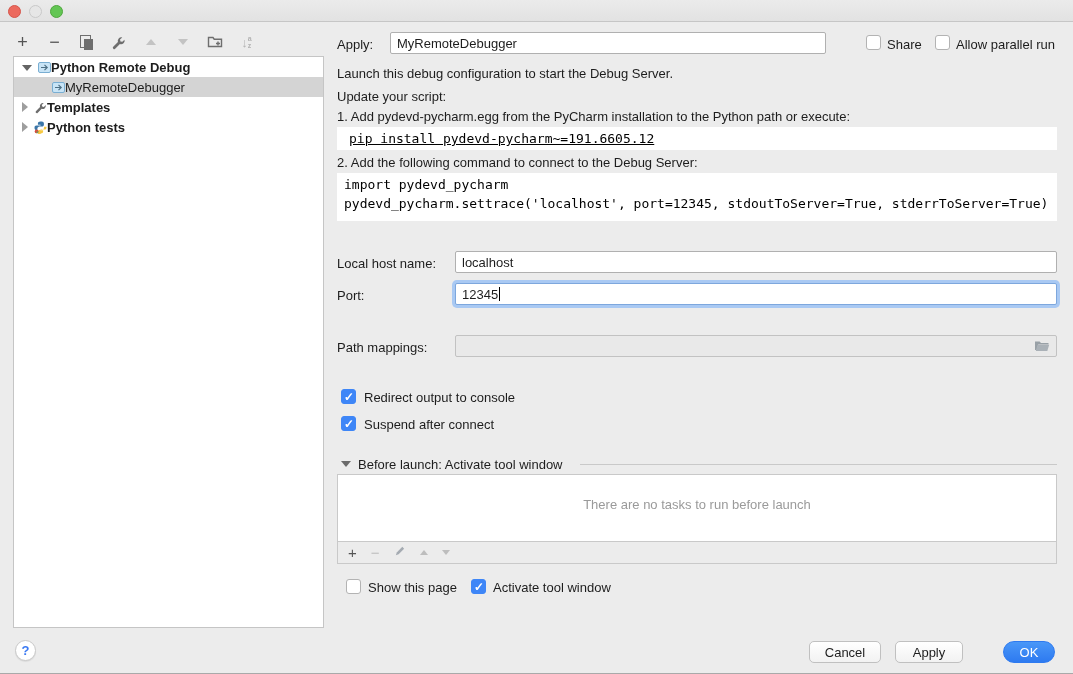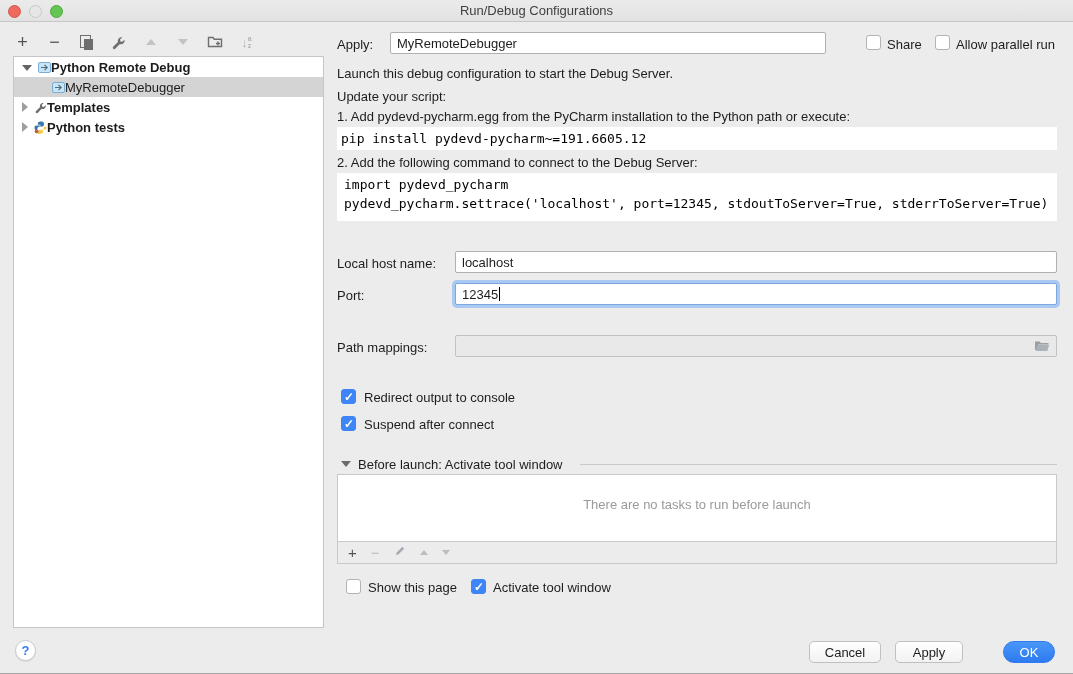--- a/index.html
+++ b/index.html
@@ -46,21 +46,21 @@
   .lbl { position:absolute; white-space:nowrap; }
   .txtin { position:absolute; height:22px; background:#fff; border:1px solid #b0b0b0; border-radius:2px;
            font-family:"Liberation Sans",sans-serif; font-size:13px; color:#1d1d1d; padding:0 6px; }
   .fakein { position:absolute; height:22px; background:#fff; border:1px solid #9b9b9b; border-radius:2px;
             display:flex; align-items:center; padding:4px 6px; }
   .focusring { box-shadow:0 0 0 3px #a9c9f3; border-color:#7da7dd; }
   .caret { display:inline-block; width:1px; height:14px; background:#000; margin-left:1px; }
   .disabledin { background:#e9e9e9; border:1px solid #c2c2c2; }
   .codeline, .codebox { position:absolute; background:#ffffff; font-family:"DejaVu Sans Mono",monospace;
             font-size:13px; color:#000; }
-  .codeline { padding:4px 4px; white-space:nowrap; }
+  .codeline { padding:4px 12px; white-space:nowrap;text-decoration:underline; }
   .codebox  { padding:2px 7px; line-height:19px; white-space:nowrap; }
 
   .chk { position:absolute; width:15px; height:15px; border-radius:3px; background:#fff; border:1px solid #b3b3b3; }
   .chk.on { background:#3e86f7; border-color:#3e86f7; }
   .chk.on::after { content:"✓"; position:absolute; left:2px; top:0px; color:#fff; font-size:12px; font-weight:bold; }
 
   .sec-tri { position:absolute; width:0; height:0; border-left:5px solid transparent; border-right:5px solid transparent; border-top:6px solid #6b6b6b; }
   .sec-line { position:absolute; height:1px; background:#c9c9c9; }
 
   .taskbox { position:absolute; left:337px; top:474px; width:720px; height:90px; border:1px solid #c9c9c9; background:#fff; }
@@ -83,21 +83,20 @@
 </style>
 </head>
 <body>
 
 <div class="window">
 
   <div class="titlebar">
     <span class="tl red"></span>
     <span class="tl mid"></span>
     <span class="tl green"></span>
-    <div class="title">Run/Debug Configurations</div>
   </div>
 
   <div class="ltoolbar">
     <span class="tbico">
         <span class="glyph">+</span>
       </span>
     <span class="tbico">
         <span class="glyph">−</span>
       </span>
     <span class="tbico">

